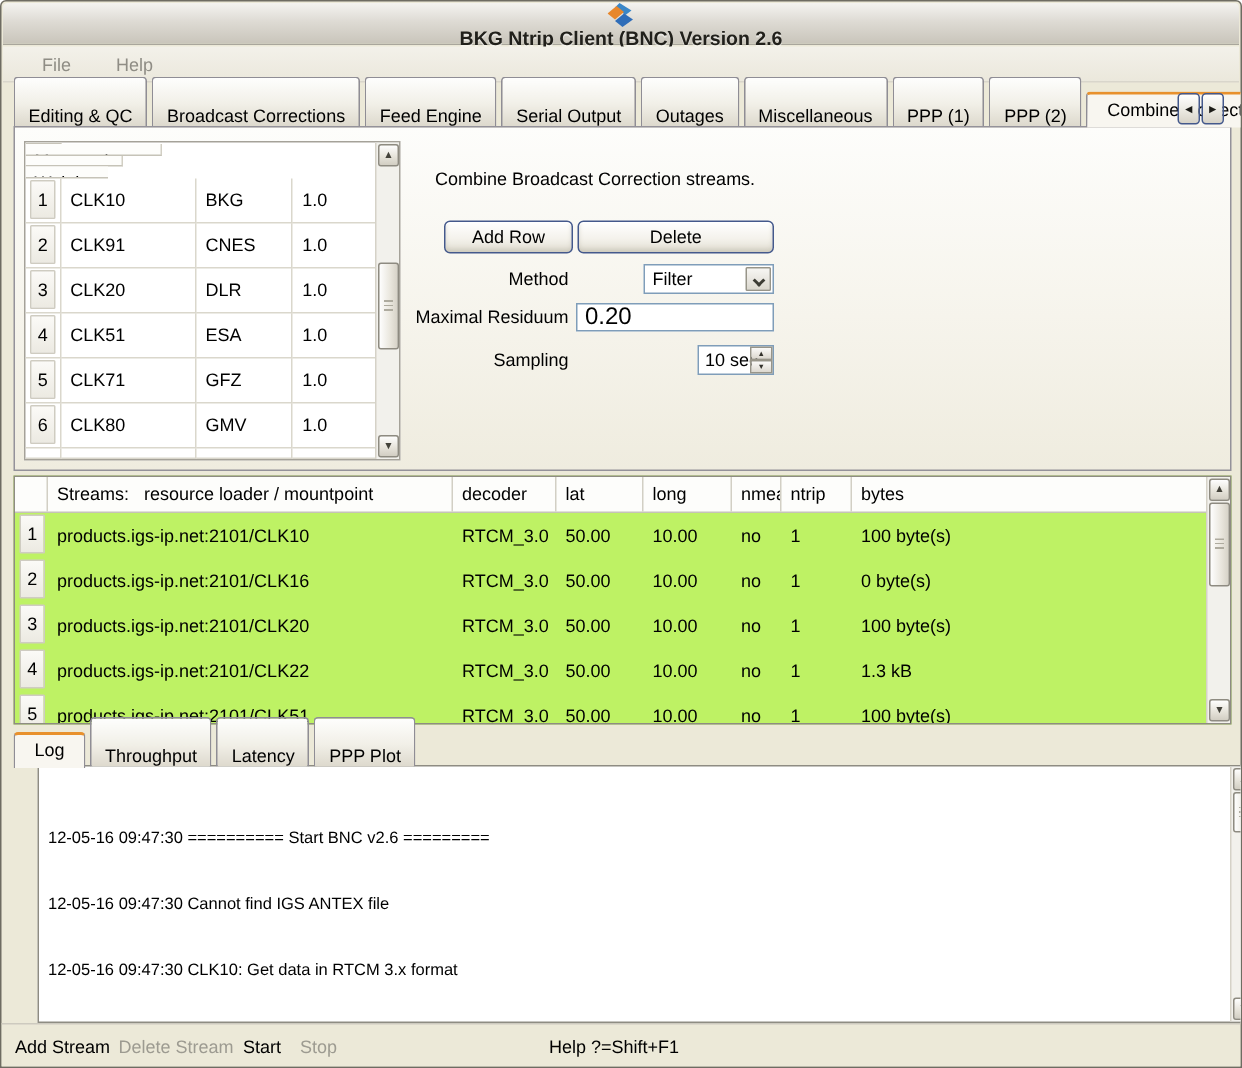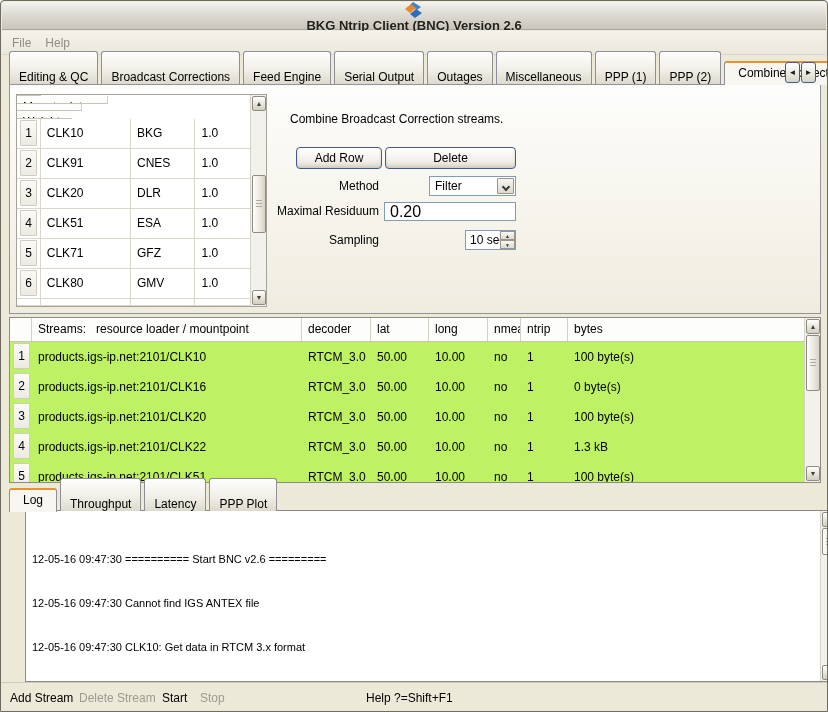--- a/index.html
+++ b/index.html
@@ -37,21 +37,21 @@
     text-align:center; line-height:19px;
   }
 
   
   .menubar{
     position:absolute; left:1px; top:30px; right:1px; height:24px;
     background:linear-gradient(180deg,#f3f1ea,#ebe8dc);
     border-bottom:1px solid #d9d6cb;
     display:flex; align-items:center; gap:14px; padding:0 10px;
   }
-  .menu-item{ color:#8f8d85; font-size:12px; }
+  .menu-item{ color:#8f8d85; font-size:12px;margin-left:16px; }
 
   
   .tabbar{
     position:absolute; left:8px; top:59px; width:775px; height:24px;
     display:flex; align-items:flex-end; gap:3px;
   }
   .tab{
     height:21px; line-height:19px; padding:16px 9px; white-space:nowrap;
     background:linear-gradient(180deg,#fefefd 0%,#f1efe7 55%,#ddd9cd 100%);
     border:1px solid #8f8d95; border-bottom:none; border-radius:3px 3px 0 0;

